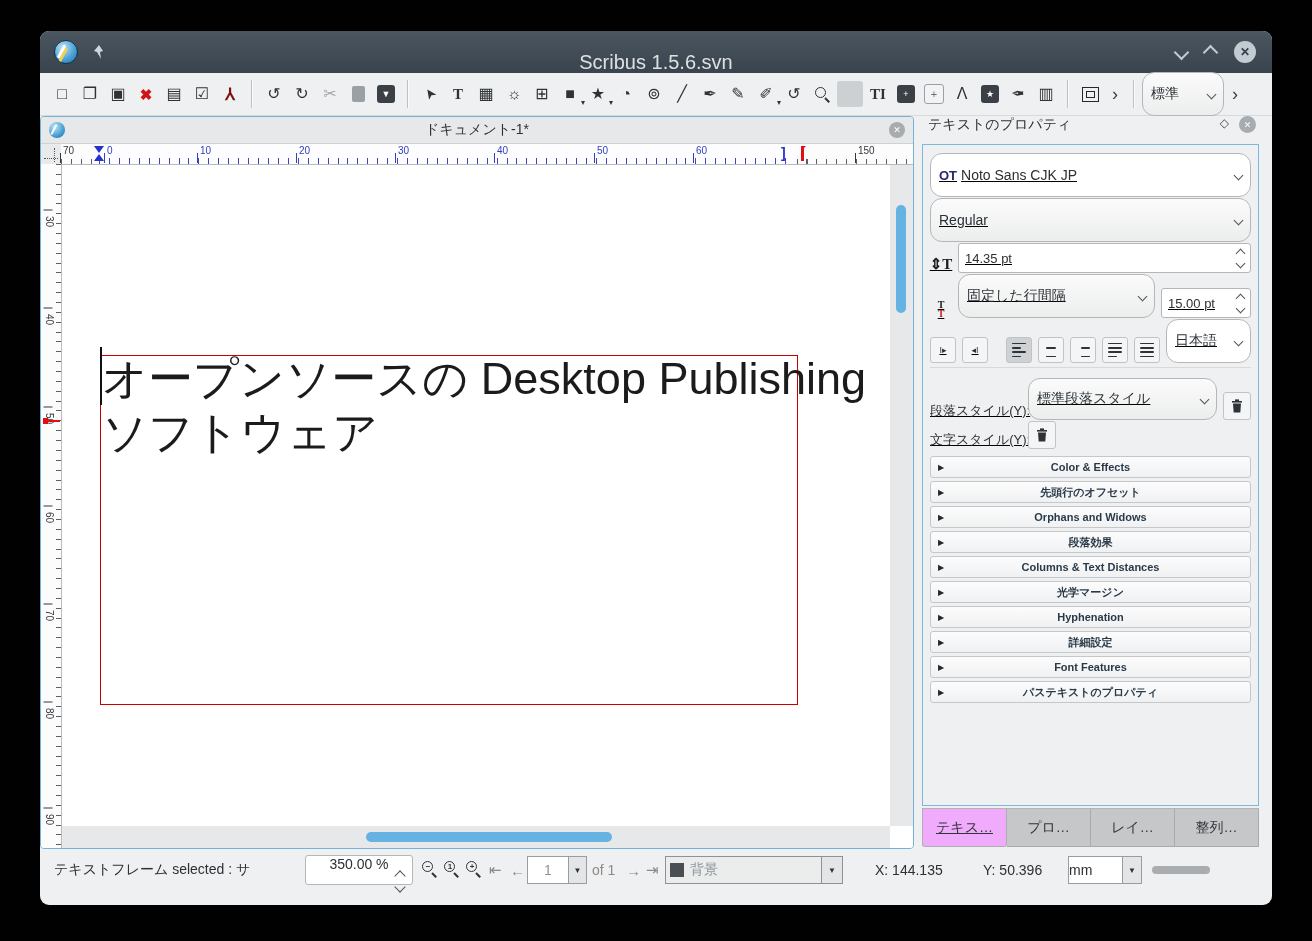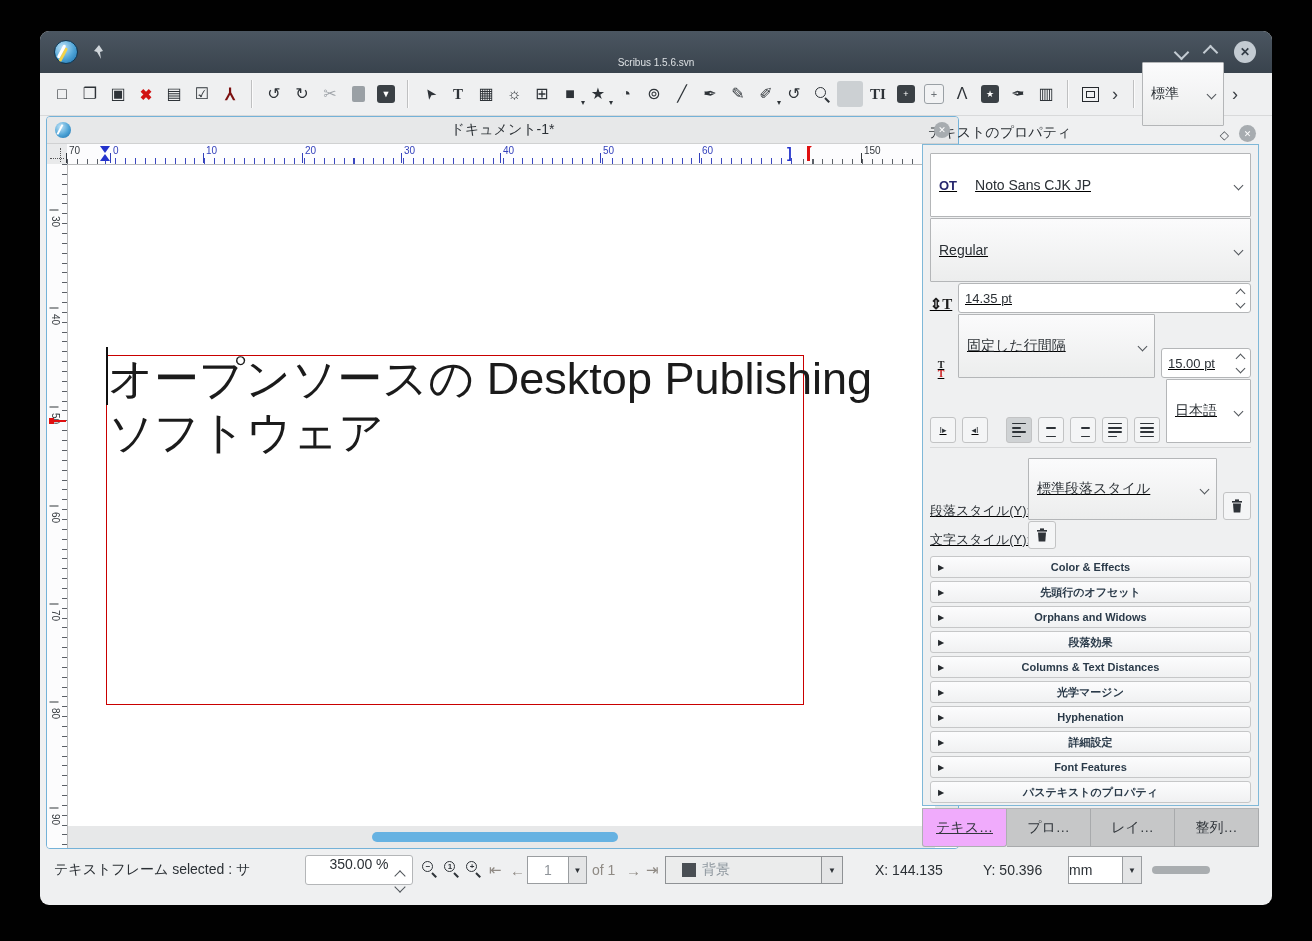--- a/index.html
+++ b/index.html
@@ -4,21 +4,21 @@
 <style>
   html,body{margin:0;padding:0;background:#000;}
   .stage{position:relative;width:1312px;height:941px;background:#010101;overflow:hidden;
          font-family:"Liberation Sans",sans-serif;-webkit-font-smoothing:antialiased;}
   .win{position:absolute;left:40px;top:31px;width:1232px;height:874px;background:#eff0f1;
        border-radius:9px;overflow:hidden;}
 
   
   .titlebar{position:absolute;left:0;top:0;right:0;height:42px;
             background:linear-gradient(#4b5661,#39434d);display:flex;align-items:center;padding:0 14px;}
-  .title{position:absolute;left:0;right:0;text-align:center;color:#dce0e3;font-size:10px;pointer-events:none;margin-top:20px;}
+  .title{position:absolute;left:0;right:0;text-align:center;color:#dce0e3;font-size:20px;pointer-events:none;margin-top:20px;}
   .applogo{width:22px;height:22px;border-radius:50%;position:relative;margin-right:14px;
            background:radial-gradient(circle at 35% 30%,#bfe3f7,#4da3d6 55%,#1b6ca8);border:1px solid #10354f;}
   .applogo i{position:absolute;left:5px;top:3px;width:3px;height:15px;background:#fff;border-radius:2px;
              transform:rotate(28deg);box-shadow:3px 2px 0 #f3d34a;}
   .wctrls{position:absolute;right:16px;top:0;height:42px;display:flex;align-items:center;gap:18px;}
   .cv{display:inline-block;width:7px;height:7px;border-right:1.6px solid #50555a;border-bottom:1.6px solid #50555a;
       transform:rotate(45deg);}
   .cv.up{transform:rotate(-135deg);}
   .wctrls .cv{width:9px;height:9px;border-color:#c3cbd2;border-width:2px;}
   .closecirc{width:22px;height:22px;border-radius:50%;background:#c3cbd2;color:#323c46;display:flex;
@@ -45,28 +45,28 @@
   .pressedblank{width:26px;height:26px;background:#ccd0d3;border-radius:3px;}
   .grayblock{width:13px;height:16px;background:#9aa0a5;border-radius:2px;}
   .mag{position:relative;width:17px;height:17px;display:inline-block;}
   .mag::before{content:"";position:absolute;left:1px;top:1px;width:9px;height:9px;border:1.8px solid #2e3338;border-radius:50%;}
   .mag::after{content:"";position:absolute;left:11px;top:11.5px;width:6px;height:2px;background:#2e3338;
               transform:rotate(45deg);transform-origin:left center;}
   .mag .sign{position:absolute;left:2.6px;top:2.4px;width:9px;height:9px;display:flex;align-items:center;
              justify-content:center;font-size:8px;font-weight:bold;color:#2e3338;}
   .sqsq{width:15px;height:13px;border:1.6px solid #24282c;display:flex;align-items:center;justify-content:center;}
   .sqsq i{display:block;width:7px;height:5px;border:1.4px solid #24282c;}
-  .combo{height:28px;border:1px solid #b4b6b8;border-radius:1px;background:linear-gradient(#fbfbfc,#eceded);
-         display:flex;align-items:center;padding:17px 8px;gap:18px;font-size:14px;color:#2b3035;}
+  .combo{height:28px;border:1px solid #b4b6b8;border-radius:12px;background:linear-gradient(#fbfbfc,#eceded);
+         display:flex;align-items:center;padding:7px 8px;gap:4px;font-size:14px;color:#2b3035;}
   .combo .cv{margin-left:auto;}
   .more{font-size:18px;color:#3a3f44;padding:0 8px;}
 
   
-  .docwin{position:absolute;left:6px;top:85px;width:872px;height:731px;background:#e9eaeb;
-          border:1px solid #74b2d8;border-radius:4px;overflow:hidden;padding-left:39px;}
+  .docwin{position:absolute;left:0;top:85px;width:872px;height:731px;background:#e9eaeb;
+          border:1px solid #74b2d8;border-radius:4px;overflow:hidden;}
   .doctitle{position:absolute;left:0;top:0;right:0;height:26px;background:#e7e8e9;display:flex;
             align-items:center;padding:0 8px;border-bottom:1px solid #d0d1d2;}
   .dlogo{width:16px;height:16px;border-radius:50%;position:relative;
          background:radial-gradient(circle at 35% 30%,#bfe3f7,#4da3d6 55%,#1b6ca8);}
   .dlogo i{position:absolute;left:4px;top:2px;width:2px;height:11px;background:#fff;transform:rotate(28deg);}
   .dtitle{position:absolute;left:0;right:0;text-align:center;font-size:14px;color:#2b3035;pointer-events:none;}
   .dclose{margin-left:auto;width:16px;height:16px;border-radius:50%;background:#a7acb0;color:#fff;font-size:9px;
           display:flex;align-items:center;justify-content:center;z-index:2;}
   .rcorner{position:absolute;left:0;top:27px;width:20px;height:20px;}
   .rcorner::before{content:"";position:absolute;left:3px;top:14px;width:14px;border-top:1px dotted #555;}
@@ -99,21 +99,21 @@
   .vtrack{position:absolute;right:0;top:0;width:23px;bottom:22px;background:#e7e8e9;}
   .vthumb{position:absolute;left:6px;top:40px;width:10px;height:108px;background:#66b2e2;border-radius:5px;}
   .htrack{position:absolute;left:0;right:23px;bottom:0;height:22px;background:#e7e8e9;}
   .hthumb{position:absolute;left:304px;top:6px;width:246px;height:10px;background:#66b2e2;border-radius:5px;}
   .frame{position:absolute;left:38px;top:190px;width:696px;height:348px;border:1px solid #c90000;}
   .tl{position:absolute;left:1px;font-size:45px;color:#1b1b1b;white-space:nowrap;line-height:1;}
   .tcursor{position:absolute;left:-1px;top:-9px;width:2px;height:58px;background:#101010;}
 
   
   .panel{position:absolute;left:882px;top:85px;width:340px;height:731px;}
-  .phead{height:26px;display:flex;align-items:flex-end;padding:0 6px;gap:10px;}
+  .phead{height:26px;display:flex;align-items:flex-start;padding:0 6px;gap:10px;}
   .ptitle{font-size:14px;color:#2b3035;}
   .pdiamond{margin-left:auto;color:#4a4f54;font-size:12px;}
   .pclose{width:17px;height:17px;border-radius:50%;background:#a7acb0;color:#fff;font-size:9px;display:flex;
           align-items:center;justify-content:center;}
   .pbody{position:absolute;left:0;top:28px;right:3px;bottom:41px;border:1px solid #7fb8d8;background:#eff0f1;
          padding:8px 7px;box-sizing:border-box;}
   .prow{display:flex;align-items:flex-end;gap:6px;margin-bottom:1px;text-decoration:underline;}
   .combo.w{background:#fff;}
   .combo.full{flex:1;}
   .spin{height:28px;border:1px solid #b4b6b8;border-radius:3px;background:#fff;display:flex;align-items:center;
@@ -148,21 +148,21 @@
   .sb{position:absolute;top:50%;transform:translateY(-50%);font-size:14px;color:#2b3035;}
   .zoomspin{left:265px;width:108px;height:30px;border:1px solid #b4b6b8;border-radius:3px;background:#fff;
             display:flex;align-items:center;padding:0 8px;box-sizing:border-box;flex-direction:column;}
   .zoomspin .arrows{margin-left:auto;display:flex;flex-direction:column;gap:3px;}
   .navsp{left:487px;width:58px;height:26px;border:1px solid #9a9da0;background:#fff;display:flex;align-items:center;}
   .navsp .val{flex:1;text-align:center;color:#8f9499;font-size:14px;}
   .navsp .dn{width:17px;align-self:stretch;border-left:1px solid #9a9da0;background:#e4e5e6;display:flex;
              align-items:center;justify-content:center;font-size:8px;color:#2e3338;}
   .narrow{font-size:15px;color:#8f8a84;}
   .laycombo{left:625px;width:178px;height:28px;border:1px solid #8f9295;background:#ebecec;display:flex;
-            align-items:center;padding-left:16px;box-sizing:border-box;}
+            align-items:center;padding-left:4px;box-sizing:border-box;}
   .laysw{width:14px;height:14px;background:#4a4f54;margin-right:6px;}
   .laytxt{color:#8e979e;font-size:14px;flex:1;}
   .laycombo .dn{width:20px;align-self:stretch;border-left:1px solid #8f9295;background:#e4e5e6;display:flex;
                 align-items:center;justify-content:center;font-size:8px;color:#2e3338;}
   .unitcombo{left:1028px;width:72px;height:26px;border:1px solid #9a9da0;background:#fff;display:flex;align-items:center;}
   .unitcombo .val{flex:1;font-size:14px;color:#2b3035;}
   .unitcombo .dn{width:18px;align-self:stretch;border-left:1px solid #9a9da0;background:#e4e5e6;display:flex;
                  align-items:center;justify-content:center;font-size:8px;color:#2e3338;}
   .pbar{left:1112px;width:58px;height:8px;border-radius:4px;background:#a9adb0;}
 </style>

